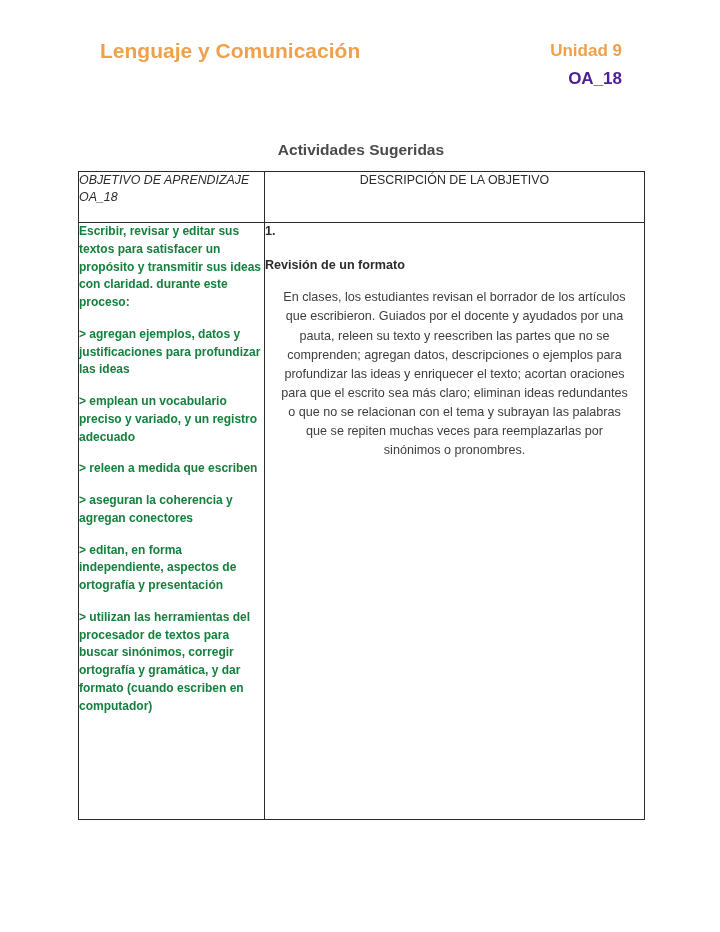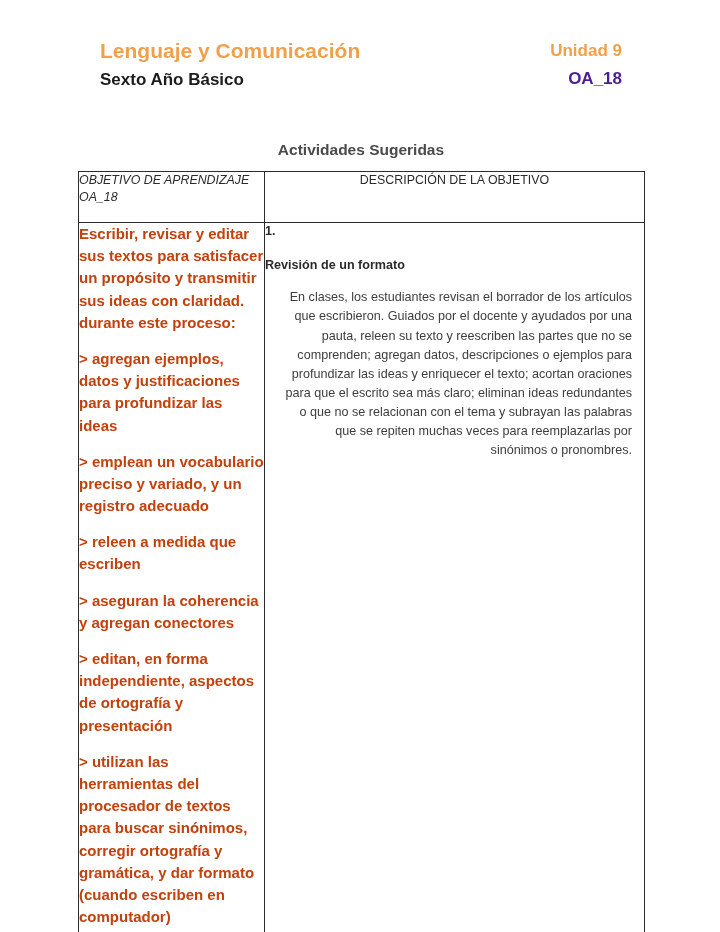--- a/index.html
+++ b/index.html
@@ -128,23 +128,23 @@
   .td-objective {
     padding: 10px 10px 14px 8px;
     height: 596px;
   }
   .td-description {
     padding: 10px 12px 14px 10px;
   }
 
   .obj-intro,
   .obj-item {
-    font-size: 15px;
-    font-weight: bold;
-    color: #c2410c;
+    font-size: 12px;
+    font-weight: bold;
+    color: #15803d;
     line-height: 1.48;
     margin: 0 0 14px 0;
   }
   .obj-item:last-child { margin-bottom: 8px; }
 
   .act-number {
     font-size: 12.6px;
     font-weight: bold;
     color: #2b2b2b;
     line-height: 1.4;
@@ -156,32 +156,31 @@
     color: #2b2b2b;
     line-height: 1.4;
     margin: 0 0 14px 0;
   }
   .act-body {
     font-size: 12.6px;
     font-weight: normal;
     color: #3d3d3d;
     line-height: 1.52;
     margin: 12px;
-    text-align: right;
+    text-align: center;
   }
 </style>
 </head>
 <body>
 
 <div class="page">
 
   <div class="doc-header">
     <div class="header-left">
       <div class="subject-title">Lenguaje y Comunicación</div>
-      <div class="grade-title">Sexto Año Básico</div>
     </div>
     <div class="header-right">
       <div class="unit-label">Unidad 9</div>
       <div class="oa-label">OA_18</div>
     </div>
   </div>
 
   <div class="section-title">Actividades Sugeridas</div>
 
   <table class="activity-table">

